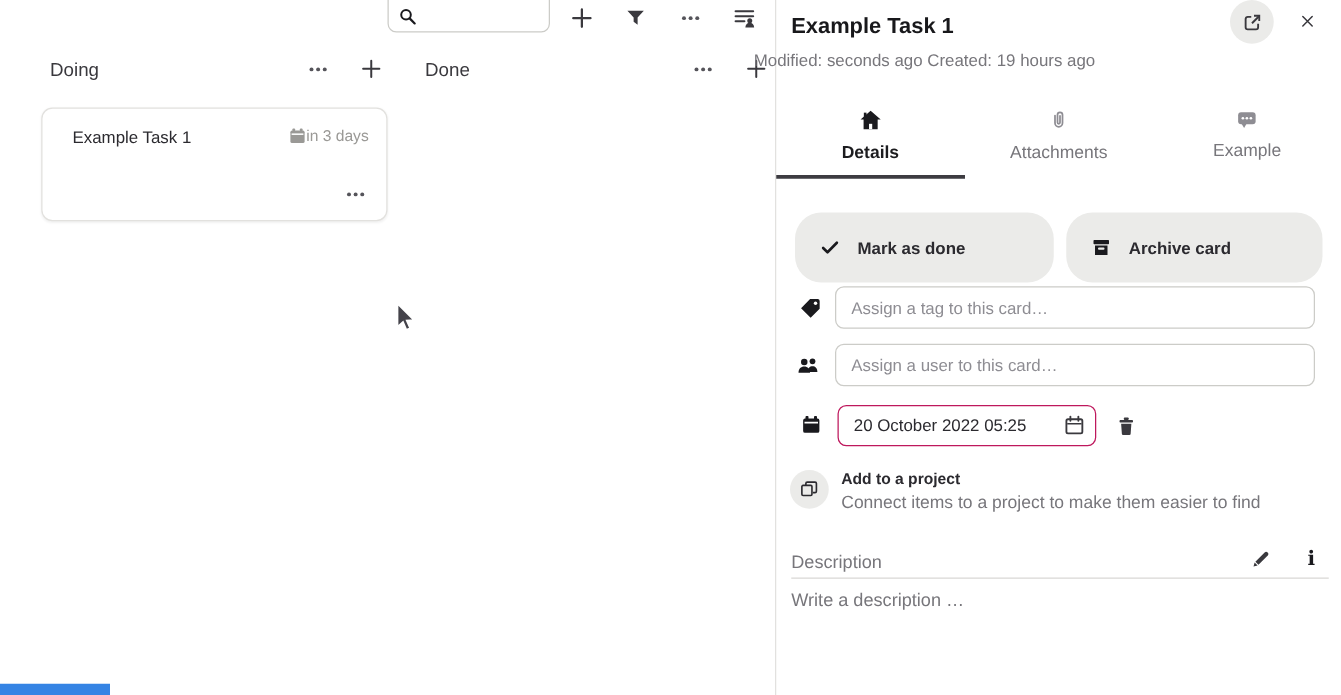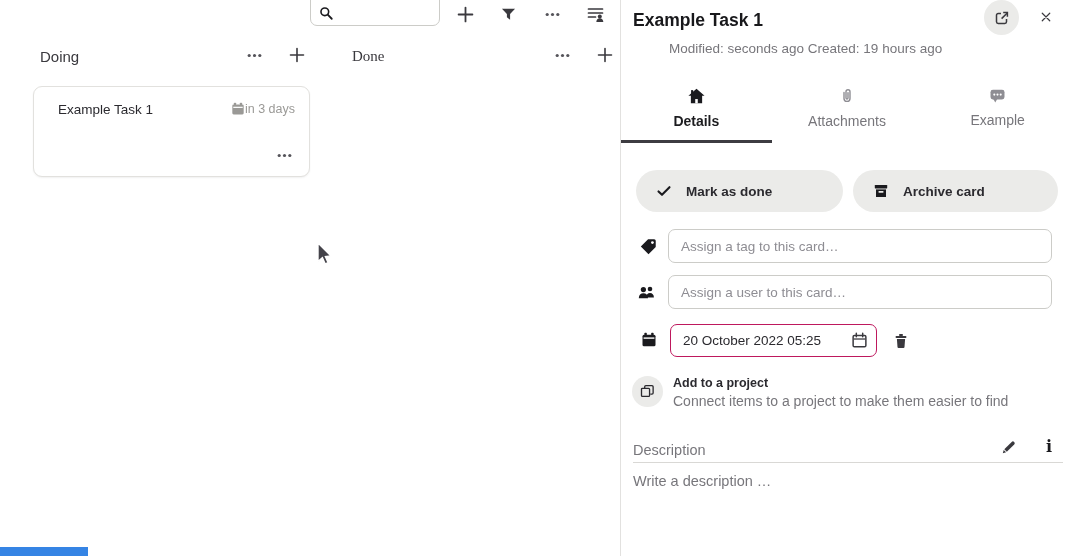--- a/index.html
+++ b/index.html
@@ -23,35 +23,35 @@
     border:1px solid #e2e1de; border-radius:9px; box-shadow:0 1px 2px rgba(0,0,0,.06); }
   .card-title { position:absolute; left:24px; top:15px; font-size:13.5px; color:#2b2a2f; }
   .card-due { position:absolute; right:14px; top:15px; display:flex; align-items:center; gap:0;
     font-size:12.5px; color:#9a9996; }
   .card-menu { position:absolute; right:10px; bottom:6px; }
 
   .hscrollbar { position:absolute; left:0; top:547px; width:88px; height:9px; background:#3584e4; }
 
   
   .panel-title { position:absolute; left:633px; top:10px; font-size:17.5px; font-weight:700; color:#18181b; }
-  .panel-meta { position:absolute; left:669px; top:41px; font-size:13.5px; color:#77767b; }
+  .panel-meta { position:absolute; left:603px; top:41px; font-size:13.5px; color:#77767b; }
 
   .popout-btn { position:absolute; left:984px; top:0; width:35px; height:35px; border-radius:50%;
     background:#ebebe9; border:none; display:flex; align-items:center; justify-content:center; cursor:pointer; }
   .close-btn { position:absolute; left:1034px; top:5px; width:24px; height:24px; border:none; background:transparent;
     display:flex; align-items:center; justify-content:center; cursor:pointer; }
 
   .tabs { position:absolute; left:621px; top:82px; width:452px; height:60px; display:flex;text-align:right; }
   .tab { flex:1; display:flex; flex-direction:column; align-items:center; justify-content:flex-start;
     gap:8px; padding-top:6px; cursor:pointer; position:relative; }
   .tab .tab-label { font-size:14px; color:#77767b; }
   .tab.active .tab-label { color:#1c1c1f; font-weight:700; }
   .tab.active::after { content:""; position:absolute; left:0; right:0; bottom:-1px; height:3px; background:#3d3c41; }
 
-  .pill-btn { position:absolute; height:42px; border:none; border-radius:21px; background:#ebebe9;
+  .pill-btn { position:absolute; height:56px; border:none; border-radius:21px; background:#ebebe9;
     display:flex; align-items:center; gap:14px; padding:0 24px 0 20px; cursor:pointer;
     font:700 13.5px "Liberation Sans",sans-serif; color:#2b2a2f; }
 
   .row-icon { position:absolute; width:18px; height:18px; display:flex; align-items:center; justify-content:center; }
 
   .assign-input { position:absolute; left:668px; width:384px; height:34px; border:1px solid #ccccc8;
     border-radius:7px; padding:0 12px; font:13.5px "Liberation Sans",sans-serif; color:#2b2a2f; outline:none; background:#fff; }
   .assign-input::placeholder { color:#8e8d93; opacity:1; }
 
   .date-field { position:absolute; left:670px; top:324px; width:207px; height:33px; border:1px solid #be185d;
@@ -117,21 +117,21 @@
         <circle cx="8" cy="8" r="1.5" fill="#55545a"></circle>
         <circle cx="13" cy="8" r="1.5" fill="#55545a"></circle>
       </svg>
   </button>
   <button class="icon-btn" style="left:282px; top:40px;">
     <svg width="16" height="16" viewBox="0 0 16 16">
         <path d="M8 1.5v13M1.5 8h13" stroke="#3a393e" stroke-width="1.6" stroke-linecap="round"></path>
       </svg>
   </button>
 
-  <div class="col-header" style="left:352px; top:48px;font-family:Liberation Serif, serif;">Done</div>
+  <div class="col-header" style="left:340px; top:48px;">Done</div>
   <button class="icon-btn" style="left:547px; top:40px;">
     <svg width="17" height="17" viewBox="0 0 16 16">
         <circle cx="3" cy="8" r="1.5" fill="#55545a"></circle>
         <circle cx="8" cy="8" r="1.5" fill="#55545a"></circle>
         <circle cx="13" cy="8" r="1.5" fill="#55545a"></circle>
       </svg>
   </button>
   <button class="icon-btn" style="left:590px; top:40px;">
     <svg width="16" height="16" viewBox="0 0 16 16">
         <path d="M8 1.5v13M1.5 8h13" stroke="#3a393e" stroke-width="1.6" stroke-linecap="round"></path>

